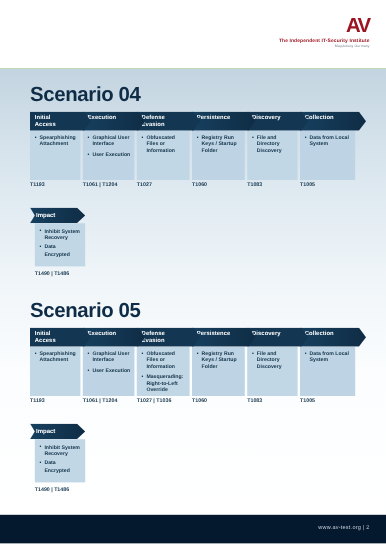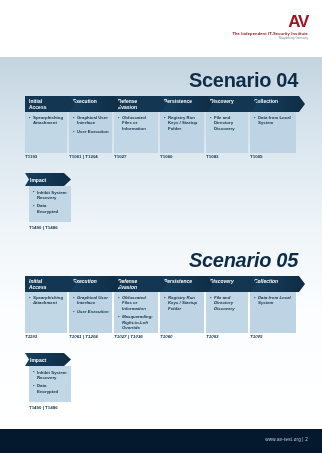--- a/index.html
+++ b/index.html
@@ -65,22 +65,22 @@
     font-size: 4.6px; color: #c3ced9; letter-spacing: .2px;
   }
   .footer-rule {
     position: absolute; left: 0; top: 453px;
     width: 322px; height: 3px; background: #ffffff;
   }
 
   
   .scenario { position: absolute; left: 25px; }
   .scn-title {
-    font-size: 20px; font-weight: bold; color: #0f2c47;
-    letter-spacing: -0.3px; margin-bottom: 4px; text-align: right;
+    font-size: 17px; font-weight: bold; color: #0f2c47;
+    letter-spacing: -0.3px; margin-bottom: 4px;
   }
 
   .chain { position: relative; width: 273px; height: 57px; }
 
   
   .hdr-row { position: relative; height: 16px; }
   .hdr {
     position: absolute; top: 0; height: 16px;
     background: #133753;
     color: #ffffff;
@@ -210,21 +210,21 @@
         </div>
       </div>
       <div class="impact" style="top: 173px;">
         <div class="impact-hdr">Impact</div>
         <div class="impact-body">
           <div class="bullet">Inhibit System Recovery</div>
           <div class="bullet">Data Encrypted</div>
         </div>
         <div class="impact-code">T1490 | T1486</div>
       </div>
-      <div class="scenario" style="top: 249px; font-style: italic;">
+      <div class="scenario" style="top: 249px;">
         <div class="scn-title">Scenario 05</div>
         <div class="chain">
           <div class="hdr-row">
             <div class="hdr" style="left: 0px; width: 51px; z-index: 10;">
               <div>Initial</div>
               <div>Access</div>
             </div>
             <div class="hdr grad2" style="left: 44px; width: 52px; z-index: 9;">
               <div>Execution</div>
             </div>

